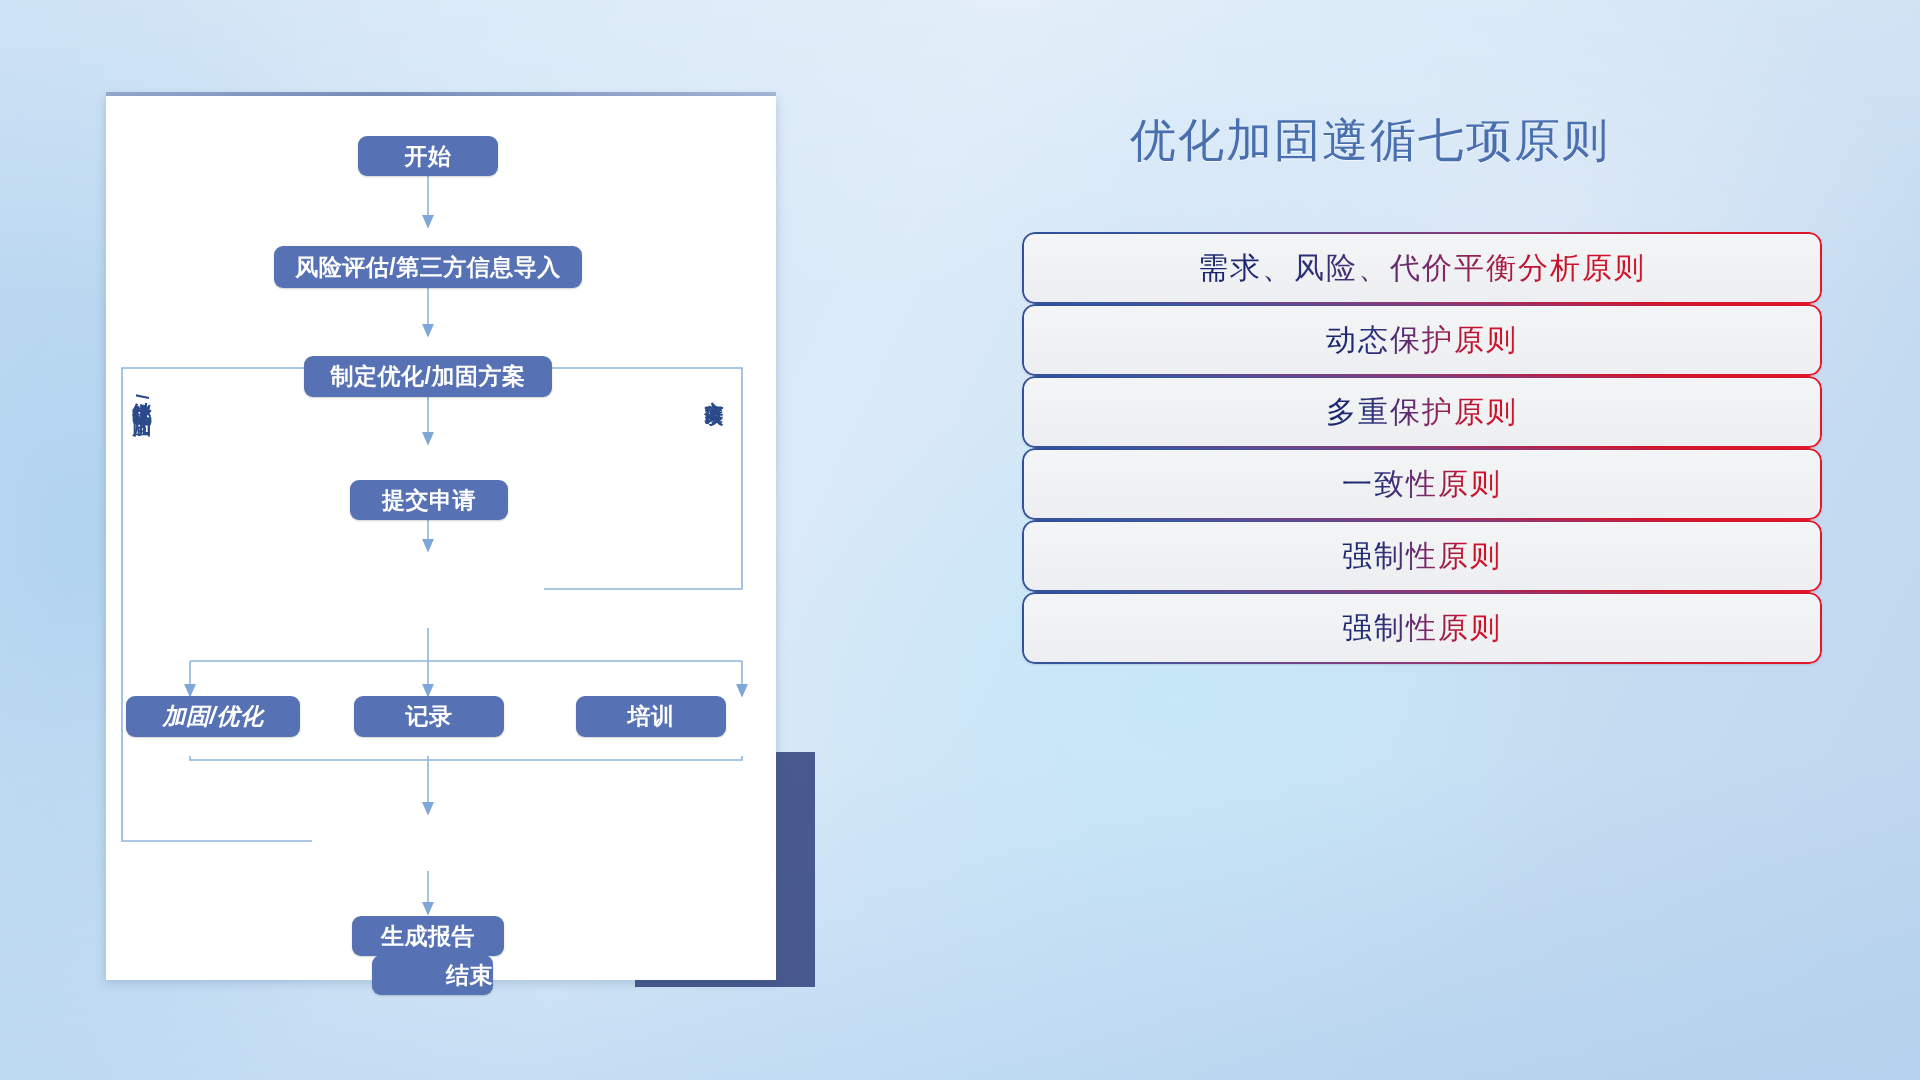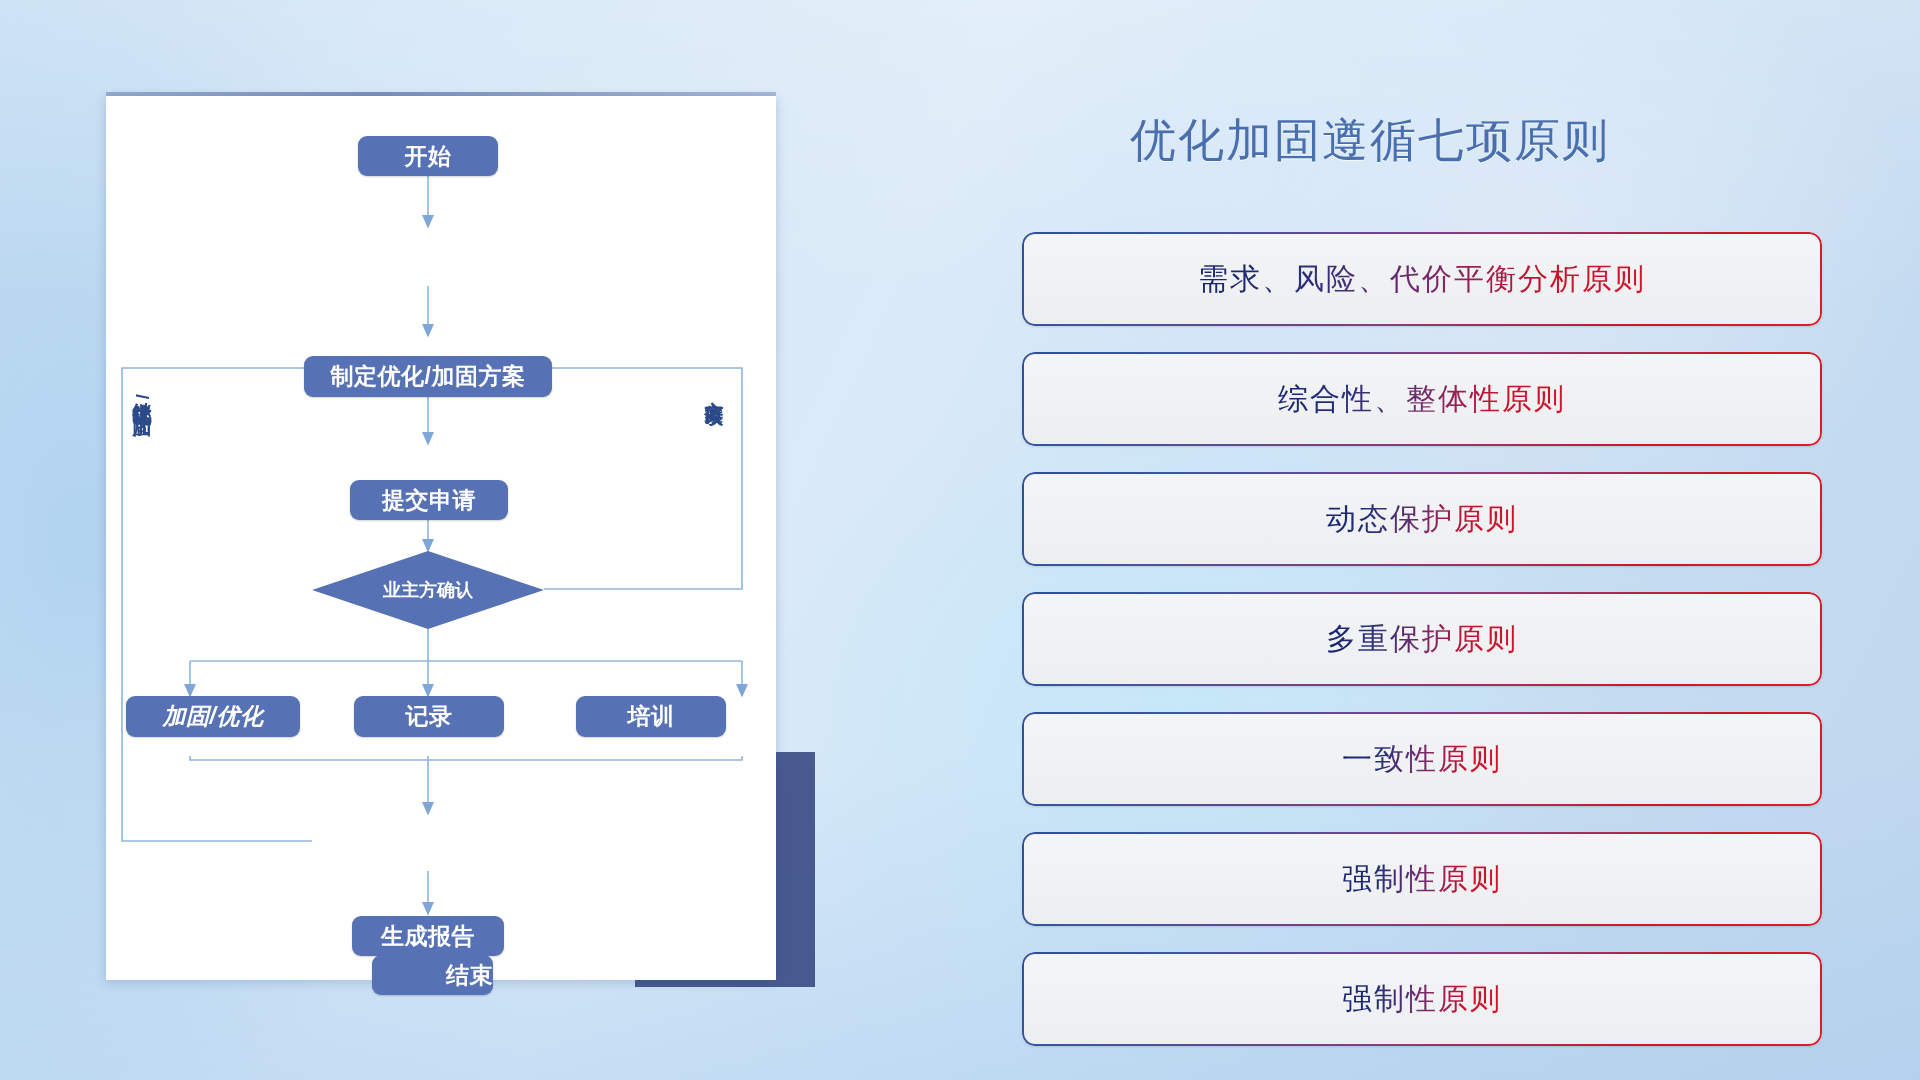--- a/index.html
+++ b/index.html
@@ -43,21 +43,21 @@
     background:#5672b4;clip-path:polygon(50% 0,100% 50%,50% 100%,0 50%);}
 
   .sidelabel{position:absolute;color:#2b4a8a;font-size:19px;font-weight:bold;
     writing-mode:vertical-rl;letter-spacing:2px;line-height:1.05;white-space:nowrap;}
 
   
   #rtitle{position:absolute;left:1040px;top:110px;width:660px;text-align:center;
     font-size:46px;font-weight:normal;color:#4a6fae;letter-spacing:2px;
     text-shadow:0 1px 0 rgba(255,255,255,.7);}
   #list{position:absolute;left:1022px;top:232px;width:800px;}
-  .pill{position:relative;height:94px;margin-bottom:26px;border-radius:13px;
+  .pill{position:relative;height:72px;border-radius:13px;
     background:linear-gradient(180deg,#f4f5f7 0%,#f0f1f3 55%,#eceef1 100%);
     display:flex;align-items:center;justify-content:center;
     box-shadow:0 1px 2px rgba(70,90,130,.18);}
   .pill::before{content:"";position:absolute;inset:0;border-radius:13px;padding:2px;
     background:linear-gradient(135deg,#2f4f9c 0%,#3d56a0 18%,#8a3b78 52%,#d5142a 80%,#e01b2c 100%);
     -webkit-mask:linear-gradient(#000 0 0) content-box,linear-gradient(#000 0 0);
     -webkit-mask-composite:xor;mask-composite:exclude;pointer-events:none;}
   .pill span{position:relative;font-size:30px;font-weight:normal;letter-spacing:2px;
     background:linear-gradient(90deg,#17246b 0%,#24307a 22%,#7a2a6a 52%,#c8122a 78%,#d2142c 100%);
     -webkit-background-clip:text;background-clip:text;color:transparent;
@@ -108,32 +108,32 @@
       <path d="M206,745 L16,745 L16,272 L244,272" marker-end="url(#ahl)"></path>
 
       <path d="M438,493 L636,493 L636,272 L400,272" marker-end="url(#ahl)"></path>
     </g>
   </svg>
 
   <div class="node" style="left:252px;top:40px;width:140px;height:40px;">
     <span>开始</span>
   </div>
 
+  <div class="node" style="left:168px;top:150px;width:308px;height:42px;">
+    <span>风险评估/第三方信息导入</span>
+  </div>
 
   <div class="node" style="left:198px;top:260px;width:248px;height:41px;">
     <span>制定优化/加固方案</span>
   </div>
 
   <div class="node" style="left:244px;top:384px;width:158px;height:40px;">
     <span>提交申请</span>
   </div>
 
-  <div class="diamond" style="left:206px;top:455px;width:232px;height:78px;">
-    <span>业主方确认</span>
-  </div>
 
   <div class="node" style="left:20px;top:600px;width:174px;height:41px;font-style:italic;">
     <span>加固/优化</span>
   </div>
 
   <div class="node" style="left:248px;top:600px;width:150px;height:41px;">
     <span>记录</span>
   </div>
 
   <div class="node" style="left:470px;top:600px;width:150px;height:41px;">
@@ -154,23 +154,20 @@
   <div class="sidelabel" style="left:598px;top:290px;">方案修改</div>
 </div>
 
 <div id="rtitle">优化加固遵循七项原则</div>
 
 <div id="list">
   <div class="pill">
     <span>需求、风险、代价平衡分析原则</span>
   </div>
   <div class="pill">
-    <span>综合性、整体性原则</span>
-  </div>
-  <div class="pill">
     <span>动态保护原则</span>
   </div>
   <div class="pill">
     <span>多重保护原则</span>
   </div>
   <div class="pill">
     <span>一致性原则</span>
   </div>
   <div class="pill">
     <span>强制性原则</span>

